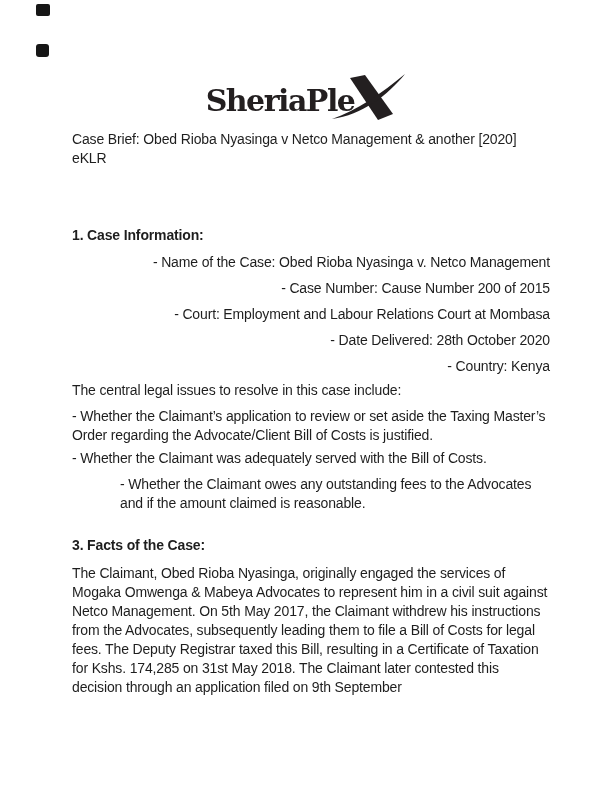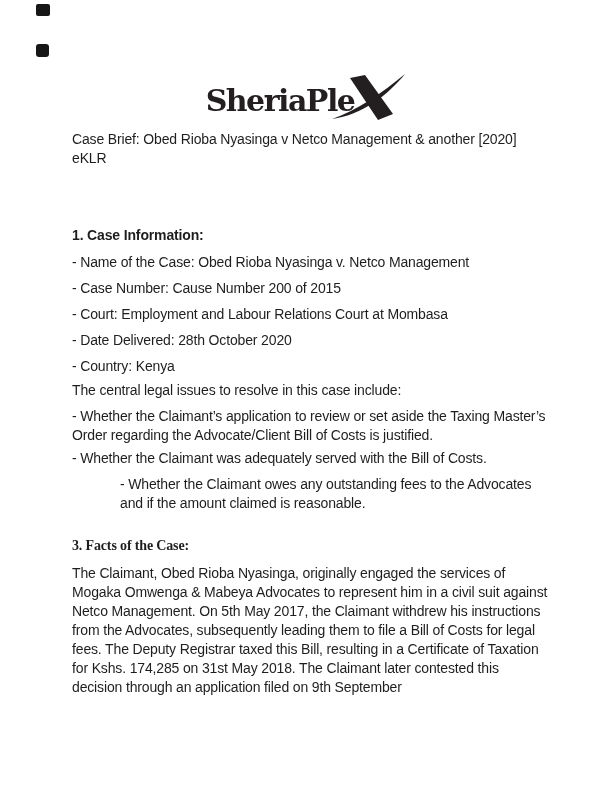--- a/index.html
+++ b/index.html
@@ -26,27 +26,27 @@
   }
   .logo-x{margin-left:-22px;margin-bottom:-5px;display:block;}
 
   .content{padding:0 62px 0 72px;}
   .line{font-size:14px;line-height:19px;letter-spacing:-0.15px;}
   .bold{font-weight:700;}
 
   .doc-title{margin-top:14px;}
   .sec1-heading{margin-top:58px;}
   .info-line.first{margin-top:8px;}
-  .info-line{margin-top:7px;}
+  .info-line{margin-top:7px;text-align:right;}
   .sec2-heading{margin-top:29px;}
   .q-intro{margin-top:5px;}
   .q-item-1{margin-top:7px;}
   .q-item-2{margin-top:4px;}
   .q-item-3{margin-top:7px;margin-left:48px;}
-  .sec3-heading{margin-top:23px;font-family:Liberation Serif, serif;}
+  .sec3-heading{margin-top:23px;}
   .facts-para{margin-top:9px;}
 </style>
 </head>
 <body>
 
 <div class="page">
 
   <div class="scan-mark a"></div>
   <div class="scan-mark b"></div>
 

